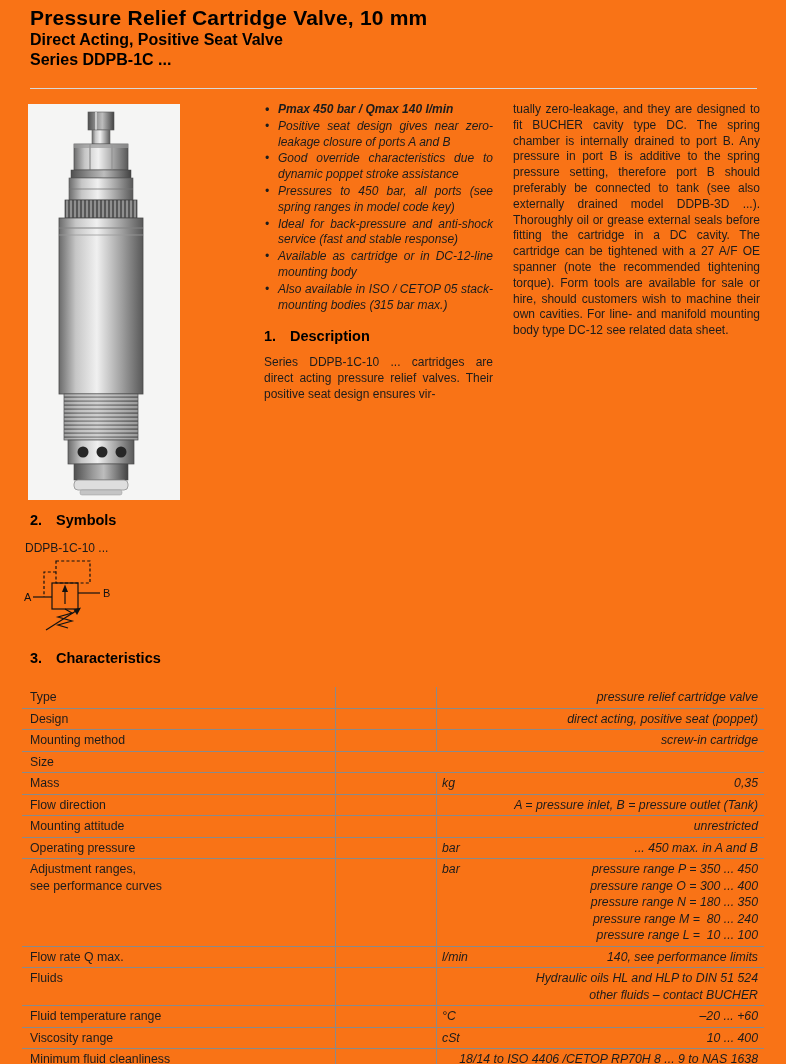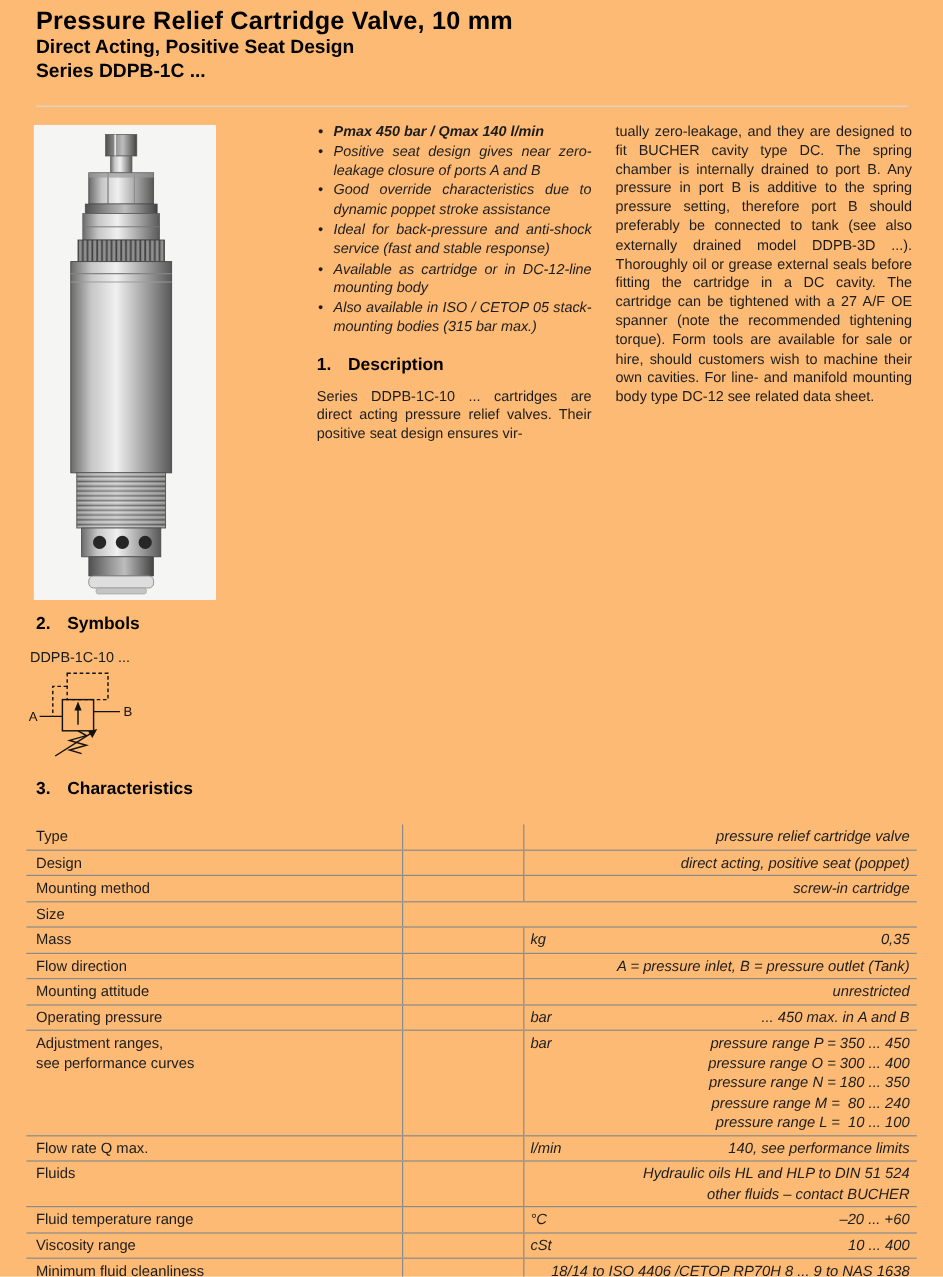--- a/index.html
+++ b/index.html
@@ -1,19 +1,19 @@
 <!DOCTYPE html>
 <html><head>
 <meta charset="utf-8">
 <style>
   * { margin:0; padding:0; box-sizing:border-box; }
   html, body { background:#ffffff; }
   .page {
     position:relative; width:786px; height:1064px; margin:0 auto;
-    background:#fdba74; color:#1a1a1a; overflow:hidden;
+    background:#f97316; color:#1a1a1a; overflow:hidden;
     font-family:"Liberation Sans", sans-serif;
   }
   .hdr { position:absolute; left:30px; top:5px; }
   .hdr h1 { font-size:21px; font-weight:bold; color:#000; line-height:25px; letter-spacing:0.2px; }
   .hdr h2 { font-size:16px; font-weight:bold; color:#000; line-height:20px; }
   .hdr-rule { position:absolute; left:30px; top:88px; width:727px; height:1px; background:#d8d8d8; }
 
   .photo { position:absolute; left:28px; top:104px; }
 
   .col { position:absolute; font-size:12px; line-height:15.8px; text-align:justify; color:#1c1c1c; }
@@ -44,21 +44,21 @@
   .cval  { position:relative; border-left:1px solid #8a8a8a; text-align:right; padding:2px 6px 2px 2px; line-height:16.5px;font-style:italic; }
   .cunit { position:absolute; left:5px; top:2px; }
 </style>
 </head>
 <body>
 
 <div class="page">
 
   <header class="hdr">
     <h1>Pressure Relief Cartridge Valve, 10 mm</h1>
-    <h2>Direct Acting, Positive Seat Design</h2>
+    <h2>Direct Acting, Positive Seat Valve</h2>
     <h2>Series DDPB-1C ...</h2>
   </header>
   <div class="hdr-rule"></div>
 
   <svg class="photo" width="152" height="396" viewBox="0 0 152 396">
     <defs>
       <linearGradient id="gMet" x1="0" x2="1" y1="0" y2="0">
         <stop offset="0" stop-color="#6b6b6b"></stop>
         <stop offset="0.2" stop-color="#c6c6c6"></stop>
         <stop offset="0.45" stop-color="#f0f0f0"></stop>
@@ -114,20 +114,21 @@
     <rect x="46" y="360" width="54" height="16" fill="url(#gMetD)" stroke="#4a4a4a" stroke-width="0.6"></rect>
     <rect x="46" y="376" width="54" height="10" rx="4" fill="#dedede" stroke="#8f8f8f" stroke-width="0.8"></rect>
     <rect x="52" y="386" width="42" height="5" rx="2" fill="#c4c4c4" stroke="#999" stroke-width="0.5"></rect>
   </svg>
 
   <div class="col mid">
     <ul class="feat">
       <li class="lead">Pmax 450 bar / Qmax 140 l/min</li>
     <li>Positive seat design gives near zero-leakage closure of ports A and B</li>
         <li>Good override characteristics due to dynamic poppet stroke assistance</li>
+        <li>Pressures to 450 bar, all ports (see spring ranges in model code key)</li>
         <li>Ideal for back-pressure and anti-shock service (fast and stable response)</li>
         <li>Available as cartridge or in DC-12-line mounting body</li>
         <li>Also available in ISO / CETOP 05 stack-mounting bodies (315 bar max.)</li>
       </ul>
     <div class="sec-h desc-h">
       <span class="num">1.</span><span>Description</span>
     </div>
     <p class="body-text">Series DDPB-1C-10 ... cartridges are direct acting pressure relief valves. Their positive seat design ensures vir-</p>
   </div>
 

